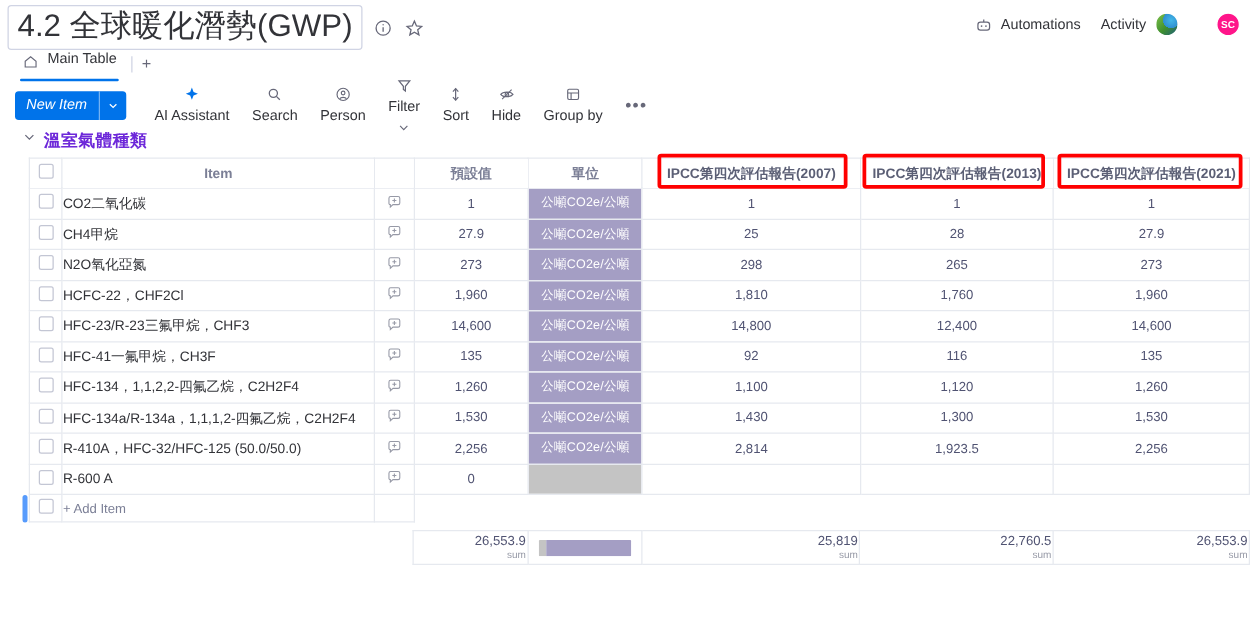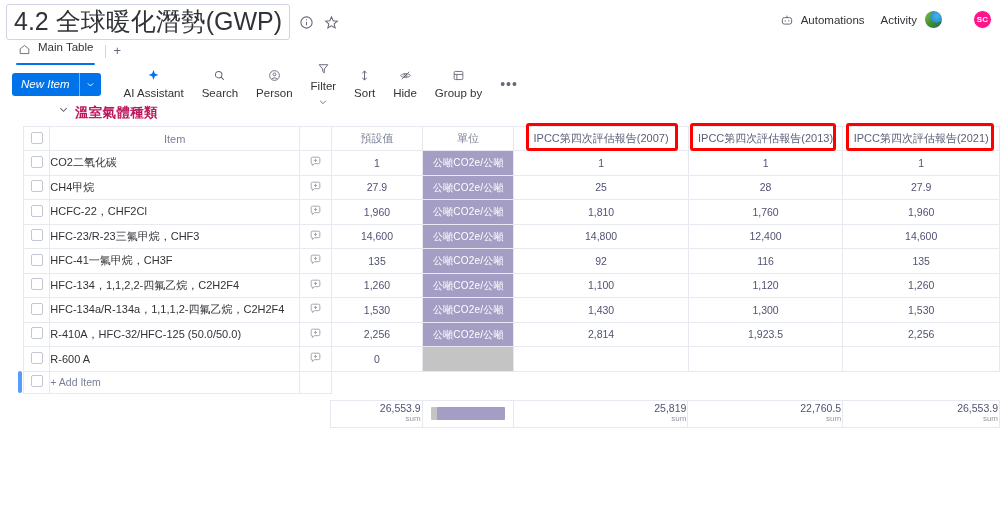--- a/index.html
+++ b/index.html
@@ -77,41 +77,41 @@
   .tb-item {
     display: flex; align-items: center; gap: 5px;
     padding: 3px 9px; border-radius: 3px; color: #323338; white-space: nowrap; flex-direction: column;
   }
   .tb-item .ti { color: #676879; display: inline-flex; }
   .tb-dots { color: #676879; font-size: 14px; padding: 0 9px; letter-spacing: 1px; }
 
   
   .group-head {
     display: flex; gap: 6px;
-    padding: 6px 0 4px 18px; color: #be185d; margin-left: 40px;
+    padding: 6px 0 4px 18px; color: #6d28d9;
   }
   .group-head .gtitle { font-size: 13.5px; font-weight: 700; letter-spacing: .3px; }
   .group-chev { color: #676879; display: inline-flex; }
 
   
   .table-wrap { position: relative; padding-left: 18px; }
   table.grid { border-collapse: collapse; table-layout: fixed; font-size: 11px; }
   table.grid td, table.grid th { padding: 0; }
 
   .colorbar-cell { width: 6px; }
   .colorbar { width: 4px; background: #579bfc; height: 100%; border-radius: 2px; }
 
   .chk-cell { width: 26px; text-align: center; background: #fff; }
   .chk {
     width: 12px; height: 12px; border: 1px solid #c3c6d4; border-radius: 2px;
     display: inline-block; background: #fff;
   }
 
   th.hd {
-    height: 24px; font-weight: 400; color: #7b7f96; font-size: 11px;
+    height: 24px; font-weight: 700; color: #7b7f96; font-size: 11px;
     border: 1px solid #e6e9ef; background: #fff; text-align: center;
     position: relative;
   }
   th.hd.hilite { color: #5b5f75; }
 
   td.cell {
     height: 23.5px; border: 1px solid #e6e9ef; background: #fff;
     text-align: center; color: #505372; font-size: 10.5px; vertical-align: middle;
   }
   td.item {
@@ -363,20 +363,39 @@
               <line x1="12" y1="7" x2="12" y2="13"></line>
               <line x1="9" y1="10" x2="15" y2="10"></line>
             </svg></td>
           <td class="cell num">27.9</td>
           <td class="cell unit">
             <span class="badge">公噸CO2e/公噸</span>
           </td>
           <td class="cell num">25</td>
           <td class="cell num">28</td>
           <td class="cell num">27.9</td>
+        </tr>
+        <tr>
+          <td class="colorbar-cell" style="border:none">
+            <div class="colorbar"></div>
+          </td>
+          <td class="cell chk-cell"><span class="chk"></span></td>
+          <td class="cell item">N2O氧化亞氮</td>
+          <td class="cell cmt"><svg width="13" height="13" viewBox="0 0 24 24" fill="none" stroke="currentColor" stroke-width="1.6">
+              <path d="M4 6.5 a2.5 2.5 0 0 1 2.5-2.5 h11 A2.5 2.5 0 0 1 20 6.5 v7 a2.5 2.5 0 0 1 -2.5 2.5 H10 l-4 3.5 v-3.5 h-0 A2 2 0 0 1 4 13.5 Z"></path>
+              <line x1="12" y1="7" x2="12" y2="13"></line>
+              <line x1="9" y1="10" x2="15" y2="10"></line>
+            </svg></td>
+          <td class="cell num">273</td>
+          <td class="cell unit">
+            <span class="badge">公噸CO2e/公噸</span>
+          </td>
+          <td class="cell num">298</td>
+          <td class="cell num">265</td>
+          <td class="cell num">273</td>
         </tr>
         <tr>
           <td class="colorbar-cell" style="border:none">
             <div class="colorbar"></div>
           </td>
           <td class="cell chk-cell"><span class="chk"></span></td>
           <td class="cell item">HCFC-22，CHF2Cl</td>
           <td class="cell cmt"><svg width="13" height="13" viewBox="0 0 24 24" fill="none" stroke="currentColor" stroke-width="1.6">
               <path d="M4 6.5 a2.5 2.5 0 0 1 2.5-2.5 h11 A2.5 2.5 0 0 1 20 6.5 v7 a2.5 2.5 0 0 1 -2.5 2.5 H10 l-4 3.5 v-3.5 h-0 A2 2 0 0 1 4 13.5 Z"></path>
               <line x1="12" y1="7" x2="12" y2="13"></line>

